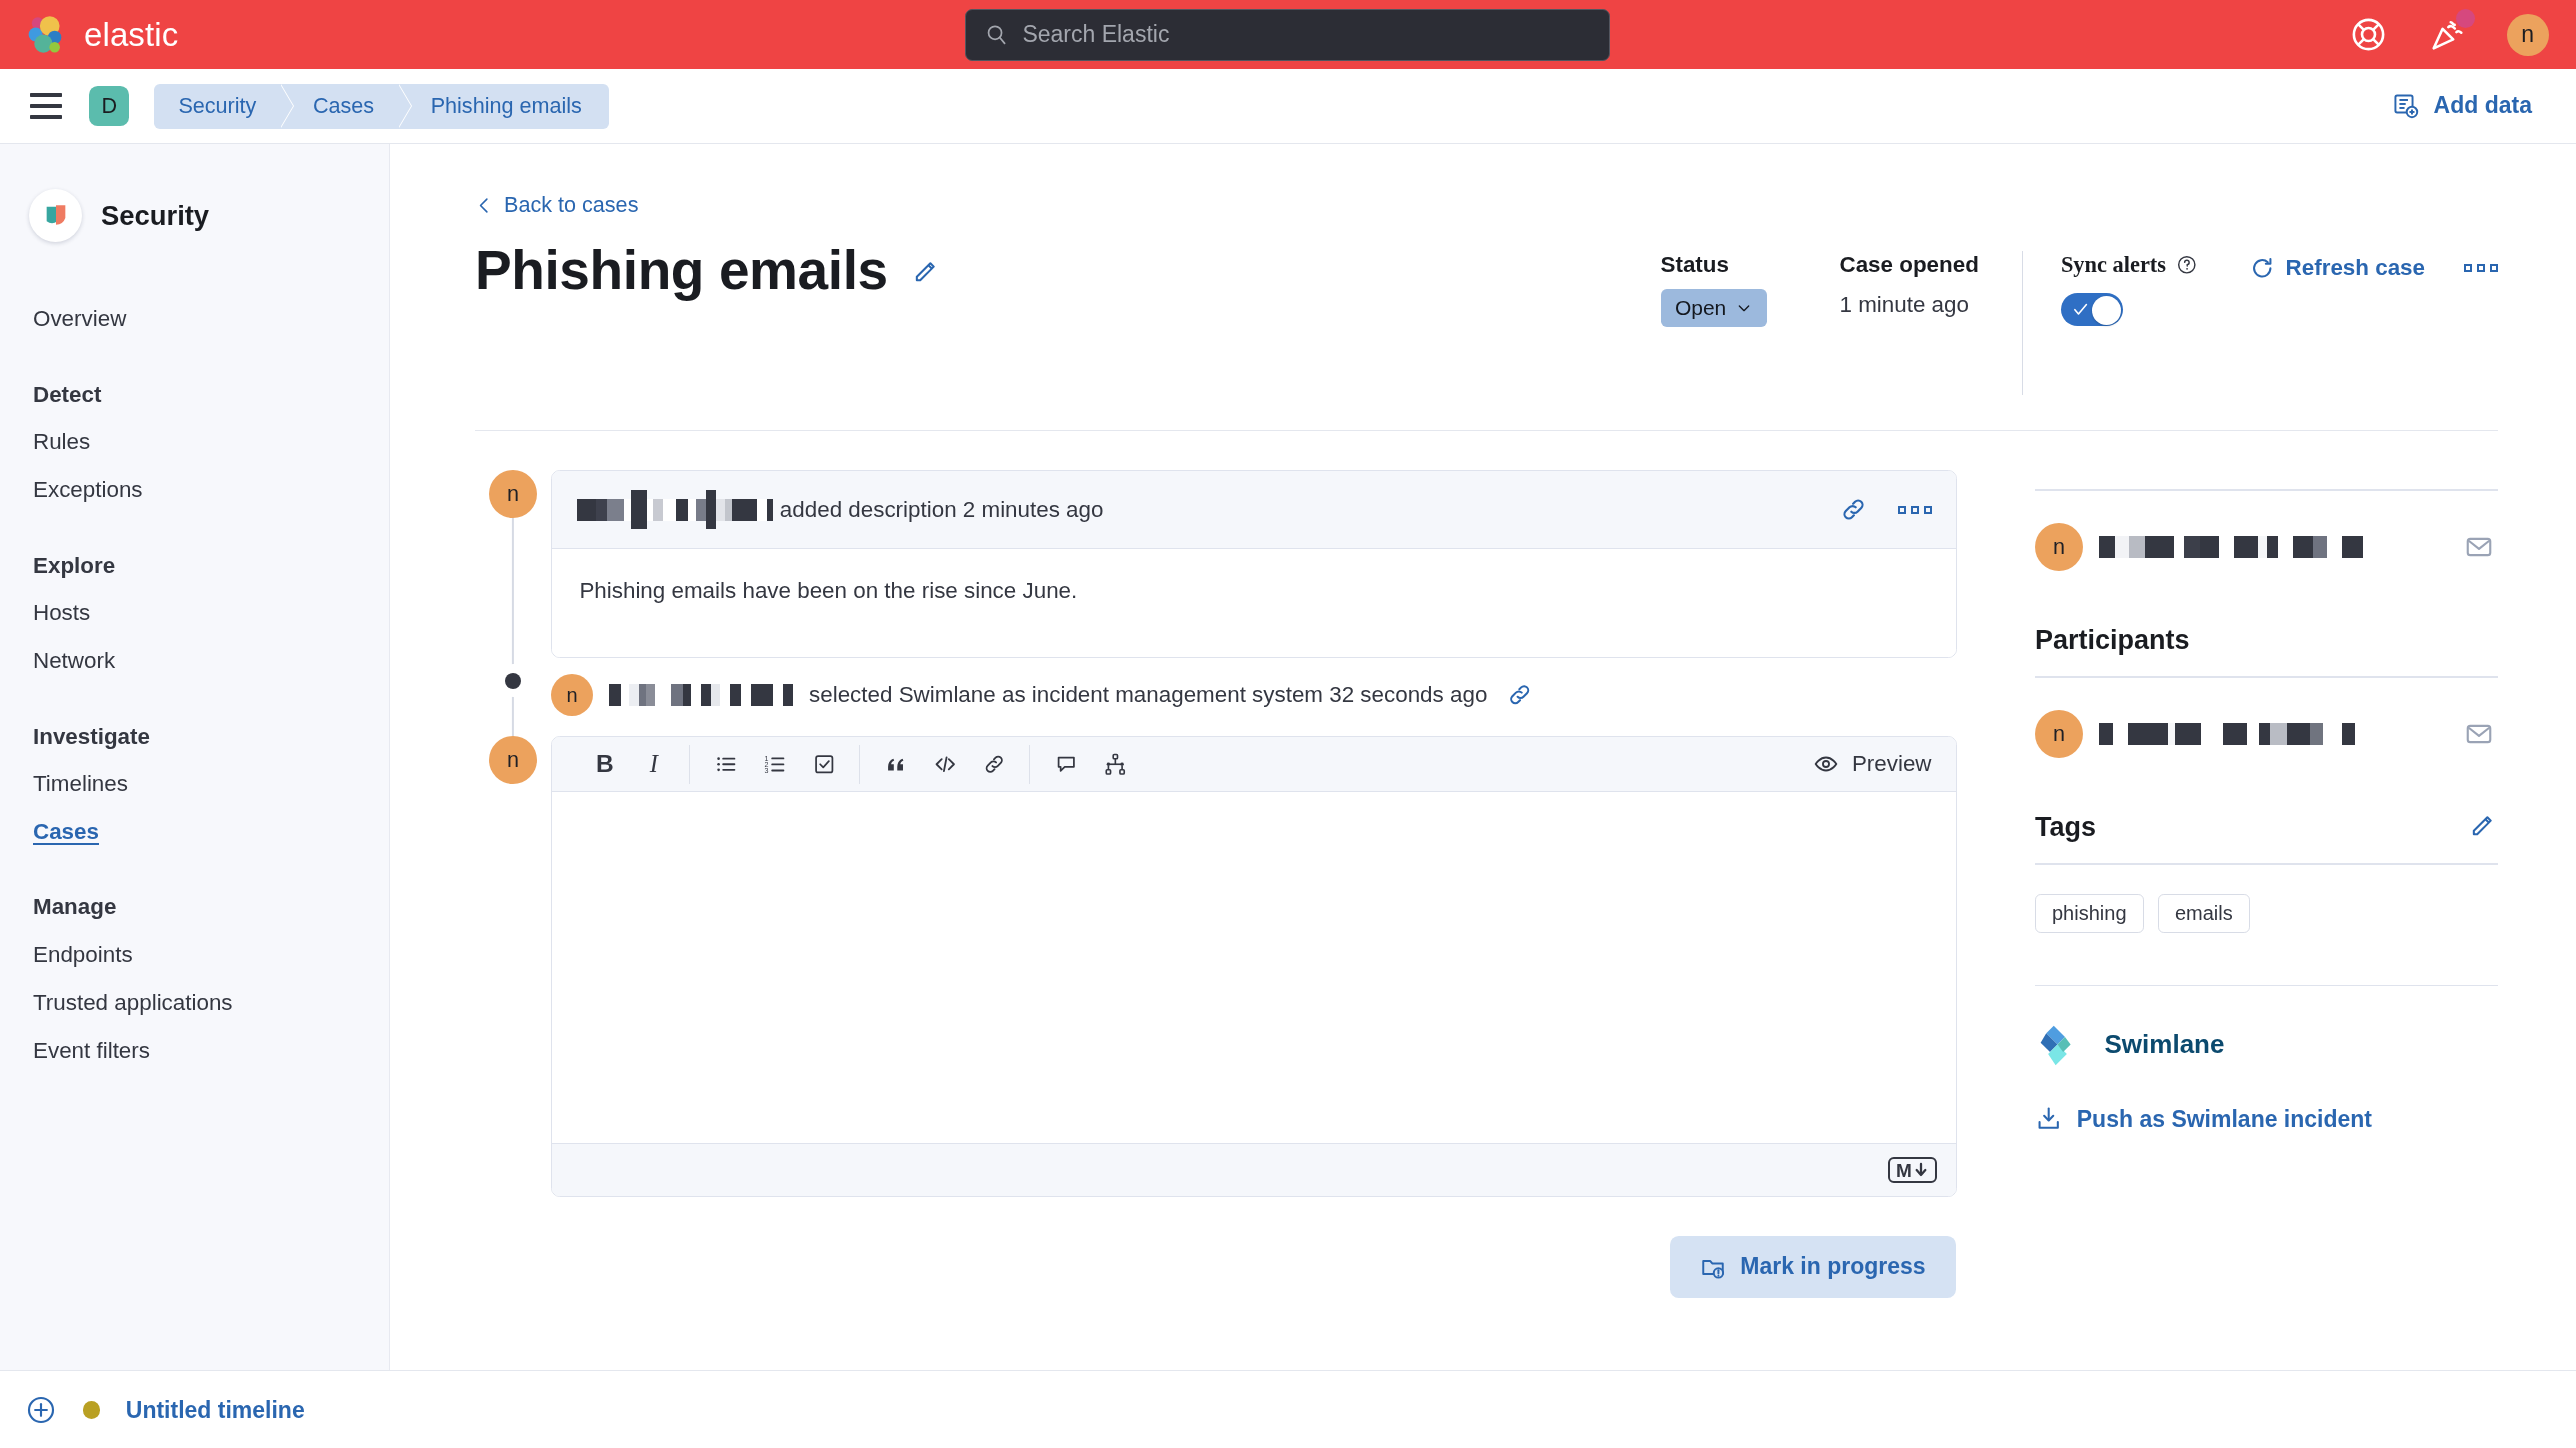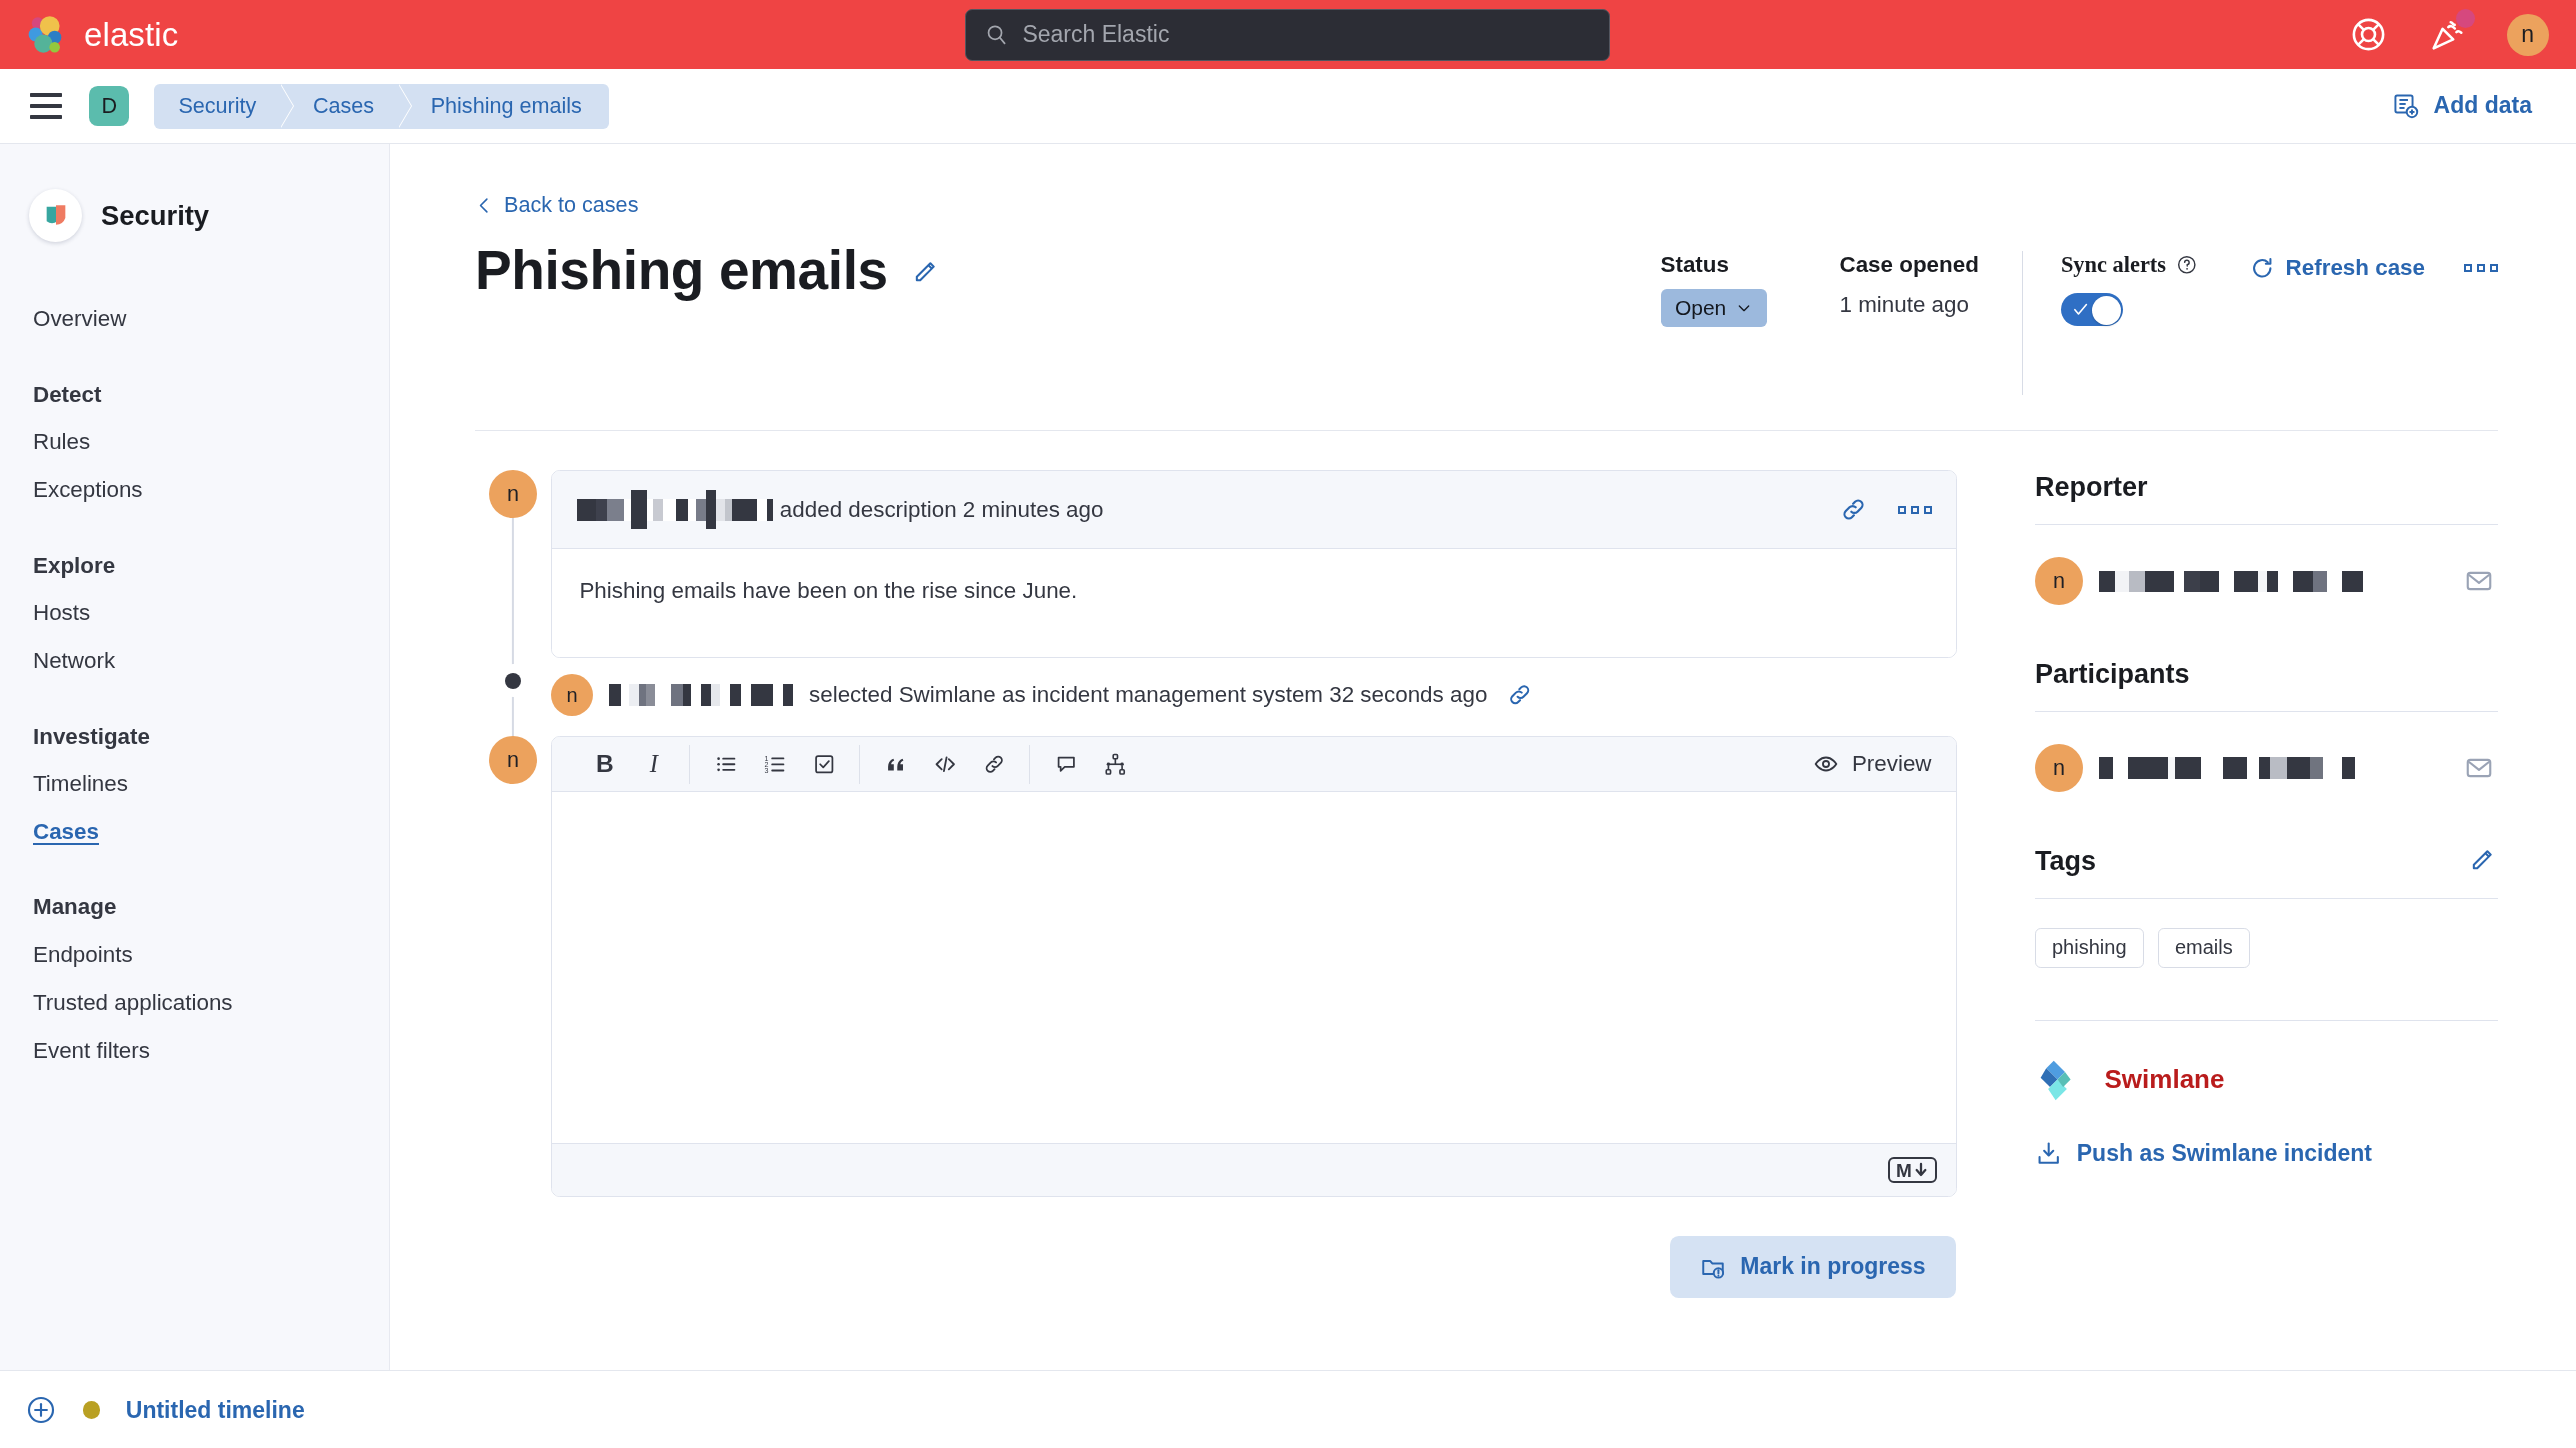--- a/index.html
+++ b/index.html
@@ -214,21 +214,21 @@
     width: 48px; height: 48px; border-radius: 50%; background: #eca25d; color: #1f2026;
     font-size: 21.6px; display: flex; align-items: center; justify-content: center; flex: 0 0 48px;
   }
   .person-name { margin-left: 16px; flex: 1 1 auto; min-width: 0; }
   .mail-btn { width: 39px; height: 39px; display: flex; align-items: center; justify-content: center; cursor: pointer; flex: 0 0 39px; }
   .tag-row { display: flex; gap: 14.4px; margin-top: 29px; flex-wrap: wrap; }
   .tag {
     border: 1.4px solid #d8dce6; border-radius: 5.8px; padding: 7.2px 16px; font-size: 20px; color: #343741; background: #fff;
   }
   .connector-row { display: flex; align-items: center; gap: 0; margin-top: 36px; }
-  .connector-name { font-size: 26px; font-weight: 700; color: #b91c1c; margin-left: 24.5px; }
+  .connector-name { font-size: 26px; font-weight: 700; color: #0c4a6e; margin-left: 24.5px; }
   .push-link { display: flex; align-items: center; gap: 14.4px; color: #2a66b0; font-size: 23px; font-weight: 700; margin-top: 38px; cursor: pointer; }
   .edit-pencil { cursor: pointer; flex: 0 0 auto; }
 
   .sec-gap { margin-top: 52px; }
 
   
   .bottombar {
     position: absolute; left: 0; right: 0; bottom: 0; height: 79px;
     background: #ffffff; border-top: 1.4px solid #e4e7ee;
     display: flex; align-items: center; gap: 26px; padding-left: 24.5px; z-index: 5;
@@ -632,23 +632,20 @@
                   <circle cx="17" cy="20" r=".9" fill="#2a66b0"></circle>
                 </svg>
                 <span>Mark in progress</span>
               </button>
             </div>
           </div>
 
           <div class="col-right">
 
             <div>
-              <div class="panel-title-row">
-                <div class="panel-title">Reporter</div>
-              </div>
               <div class="panel-hr"></div>
               <div class="person-row">
                 <div class="person-avatar">n</div>
                 <div class="person-name">
                   <span class="redact">
                     <b style="width:16px;background:#343741"></b>
                     <b style="width:14.4px;background:#f2f3f6"></b>
                     <b style="width:16px;background:#b8bbc3"></b>
                     <b style="width:29px;background:#343741"></b>
                     <b style="width:10px;background:#ffffff"></b>

